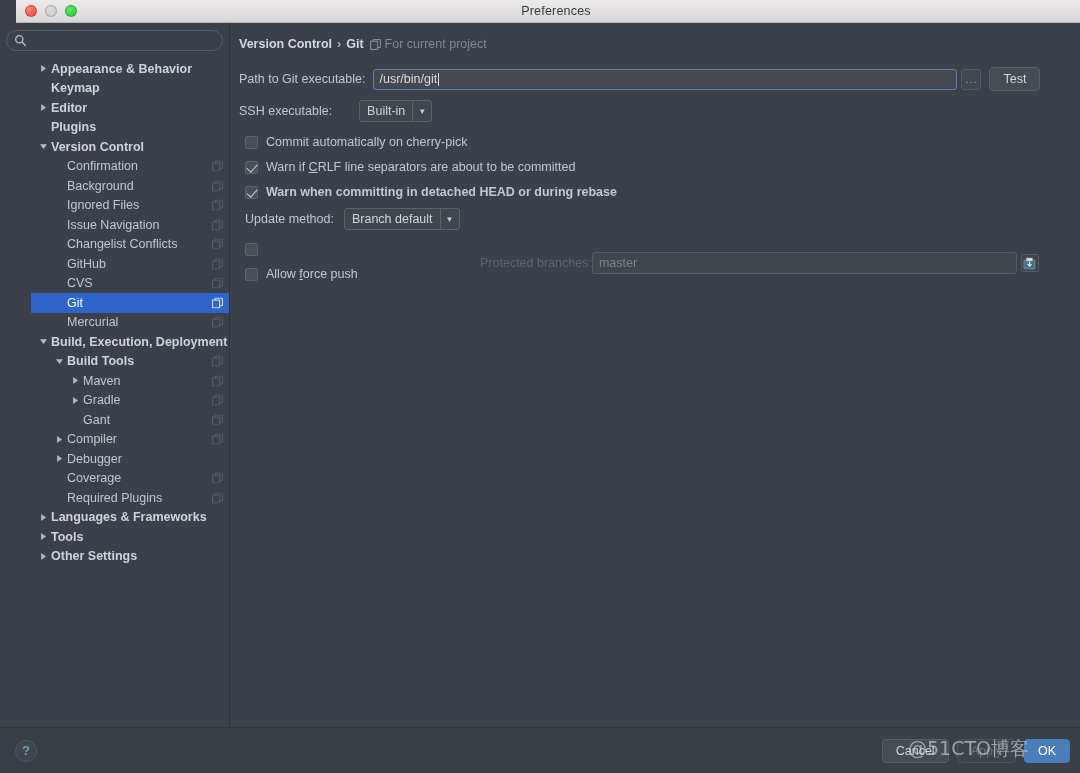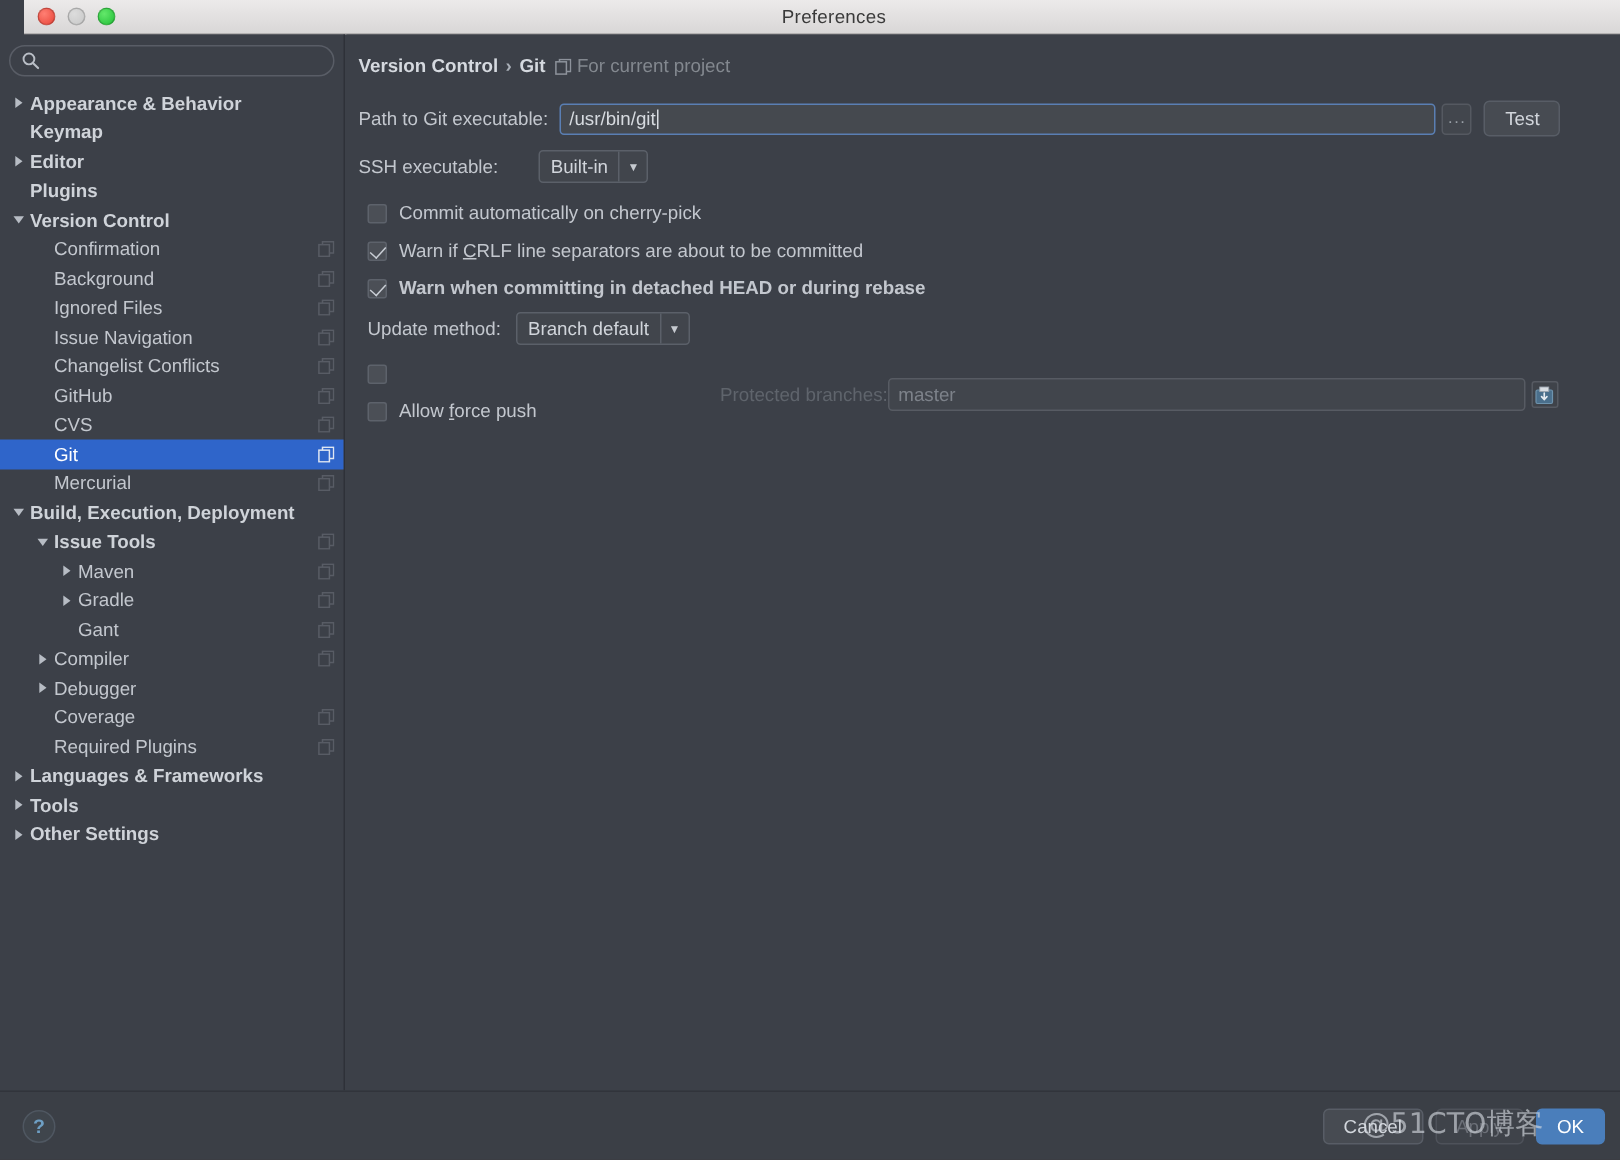--- a/index.html
+++ b/index.html
@@ -60,21 +60,21 @@
   .search-icon svg { display: block; }
   .search-input {
     flex: 1;
     background: transparent; border: none; outline: none;
     color: #c8ccd2; font-size: 12px;
     font-family: "Liberation Sans", sans-serif;
     padding: 0 6px 0 0;
   }
   .search-input::placeholder { color: #7a7f88; }
 
-  .tree { margin-top: 4px; }
+  .tree { margin-top: 4px; padding-left: 31px; }
   .tree-item {
     position: relative;
     height: 19.5px;
     display: flex; align-items: center;
     font-size: 12.5px;
     color: #c3c7ce;
     white-space: nowrap;
     cursor: default;
   }
   .tree-item.bold { font-weight: bold; color: #cfd3d9; }
@@ -432,21 +432,21 @@
             </svg>
           </span>
           <span class="tree-label">Build, Execution, Deployment</span>
         </div>
         <div class="tree-item bold" style="padding-left: 22px;">
           <span class="tw">
             <svg width="9" height="9" viewBox="0 0 9 9">
               <path d="M1 2.2 L8 2.2 L4.5 7 Z" fill="#b7bcc4"></path>
             </svg>
           </span>
-          <span class="tree-label">Issue Tools</span>
+          <span class="tree-label">Build Tools</span>
           <span class="scope-icon">
             <svg width="11" height="11" viewBox="0 0 11 11">
               <rect x="0.6" y="2.6" width="7" height="7.8" fill="none" stroke="currentColor" stroke-width="1"></rect>
               <path d="M3 2.6 V0.6 H10.4 V8.2 H7.8" fill="none" stroke="currentColor" stroke-width="1"></path>
             </svg>
           </span>
         </div>
         <div class="tree-item" style="padding-left: 38px;">
           <span class="tw">
             <svg width="9" height="9" viewBox="0 0 9 9">

